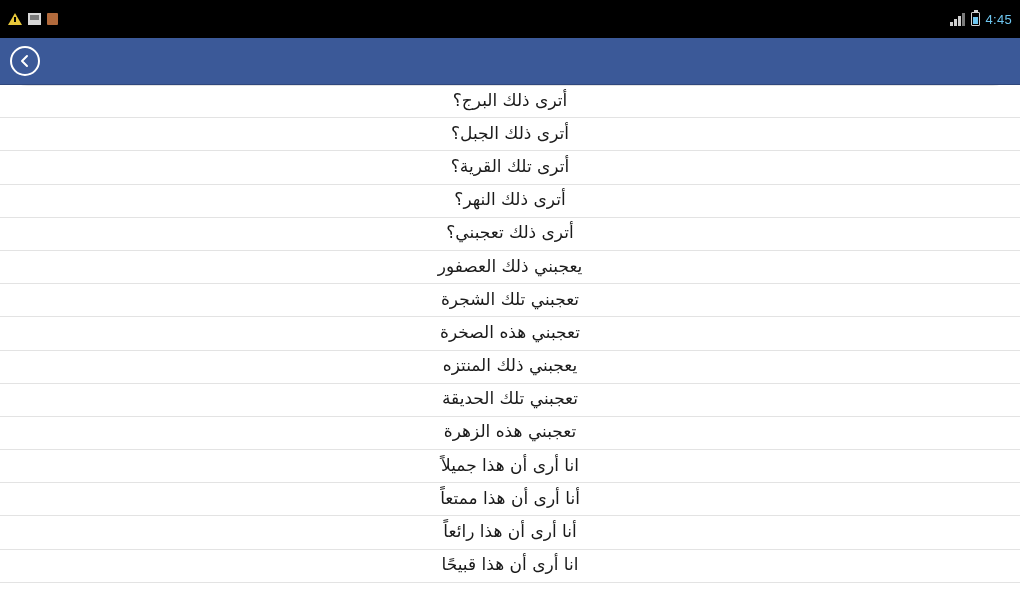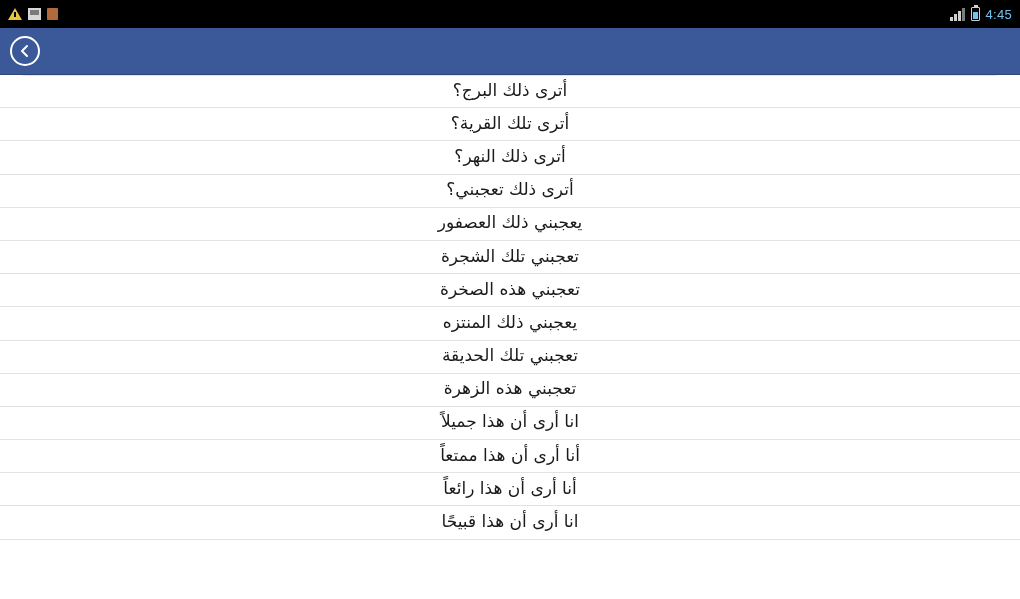--- a/index.html
+++ b/index.html
@@ -9,21 +9,21 @@
   }
   body {
     width: 1020px;
     height: 599px;
     overflow: hidden;
     font-family: "DejaVu Sans", "Liberation Sans", sans-serif;
   }
 
   
   .status-bar {
-    height: 28px;
+    height: 38px;
     background: #000000;
     color: #ffffff;
     display: flex;
     align-items: center;
     justify-content: space-between;
     padding: 0 8px;
     box-sizing: border-box;
     direction: ltr;
   }
   .status-left {
@@ -203,20 +203,21 @@
     <span>
       <svg width="14" height="14" viewBox="0 0 14 14" aria-hidden="true">
         <polyline points="9,2 4,7 9,12" fill="none" stroke="#ffffff" stroke-width="2" stroke-linecap="round" stroke-linejoin="round"></polyline>
       </svg>
     </span>
   </div>
 </div>
 
 <div class="list">
   <div class="list-item">أترى ذلك البرج؟</div>
+  <div class="list-item">أترى ذلك الجبل؟</div>
   <div class="list-item">أترى تلك القرية؟</div>
   <div class="list-item">أترى ذلك النهر؟</div>
   <div class="list-item">أترى ذلك تعجبني؟</div>
   <div class="list-item">يعجبني ذلك العصفور</div>
   <div class="list-item">تعجبني تلك الشجرة</div>
   <div class="list-item">تعجبني هذه الصخرة</div>
   <div class="list-item">يعجبني ذلك المنتزه</div>
   <div class="list-item">تعجبني تلك الحديقة</div>
   <div class="list-item">تعجبني هذه الزهرة</div>
   <div class="list-item">انا أرى أن هذا جميلاً</div>

